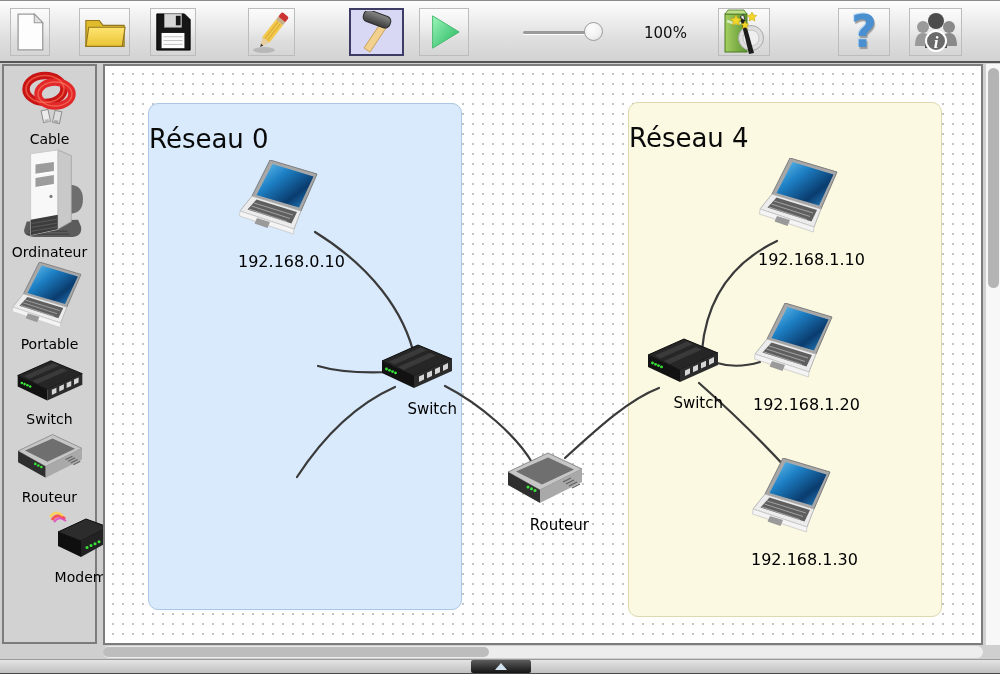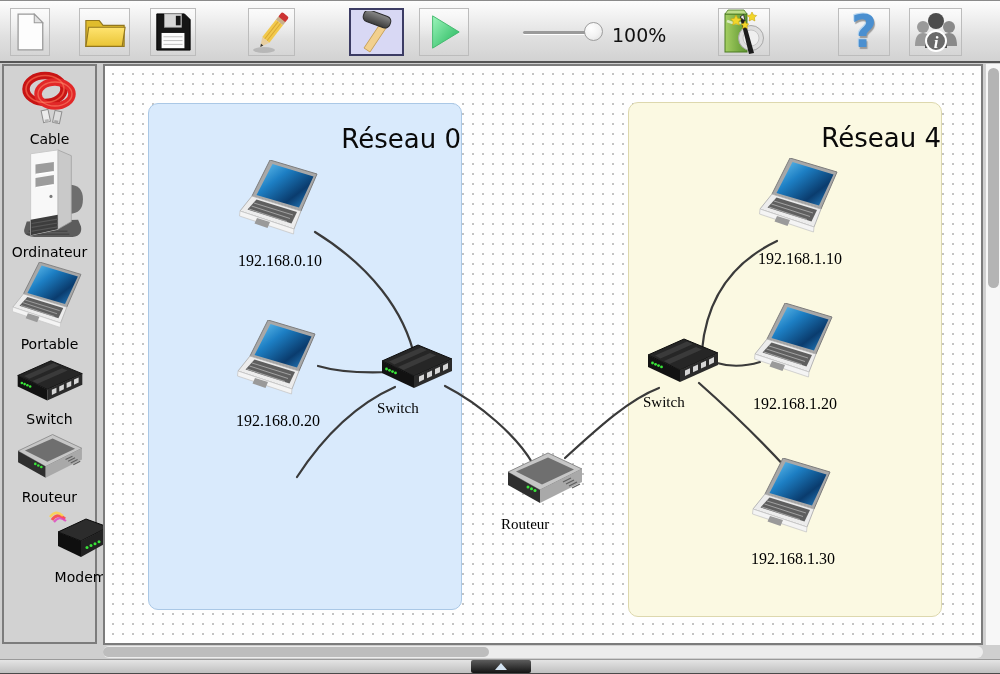--- a/index.html
+++ b/index.html
@@ -12,41 +12,41 @@
     border-top:1px solid #8a8a8a;border-bottom:2px solid #565656;box-sizing:content-box;}
   .tool-btn{position:absolute;top:7px;height:48px;border:1px solid #bcbcbc;
     background:linear-gradient(180deg,rgba(255,255,255,.55),rgba(255,255,255,0) 70%);
     display:flex;align-items:center;justify-content:center;box-sizing:border-box;cursor:pointer;}
   .tool-btn.selected{background:#d8d8f4;border:2px solid #3c3c64;}
   .zoom-groove{position:absolute;left:523px;top:30px;width:70px;height:3px;
     background:#9a9a9a;border-radius:2px;box-shadow:0 1px 0 #ffffff;}
   .zoom-thumb{position:absolute;left:584px;top:21px;width:19px;height:19px;border-radius:50%;
     background:radial-gradient(circle at 35% 30%,#ffffff 0%,#f2f2f2 55%,#dcdcdc 100%);
     border:1px solid #9e9e9e;box-sizing:border-box;cursor:pointer;}
-  .zoom-label{position:absolute;left:612px;top:23px;font-size:19px;color:#111;}
+  .zoom-label{position:absolute;left:644px;top:23px;font-size:15px;color:#111;}
   .help-glyph{font-size:44px;font-weight:bold;color:#4a8fd0;line-height:44px;
     text-shadow:1px 2px 1px #9a9a9a, -1px -1px 0 #bcd8f0;}
 
   
   .sidebar{position:absolute;left:2px;top:64px;width:95px;height:580px;
     background:#d2d2d2;border:2px solid #7c7c7c;box-sizing:border-box;}
   .pal-item{position:absolute;left:0;width:100%;text-align:center;cursor:pointer;}
   .pal-label{font-size:14px;color:#000;margin-top:1px;}
 
   
   .canvas{position:absolute;left:103px;top:64px;width:880px;height:581px;
     box-sizing:border-box;border:2px solid #7c7c7c;background-color:#ffffff;
     background-image:radial-gradient(circle,#c4c4c4 1px,transparent 1.3px);
     background-size:10px 10px;background-position:3px 3px;overflow:hidden;}
   .net-box{position:absolute;border-radius:10px;z-index:0;}
   .net-box.blue{left:43px;top:37px;width:312px;height:505px;background:#d9eafc;border:1px solid #aac8e6;}
   .net-box.yellow{left:523px;top:36px;width:312px;height:513px;background:#fbf9e2;border:1px solid #ddd8ae;}
-  .net-title{text-align:right;margin-top:20px;font-size:26px;color:#0a0a0a;}
+  .net-title{text-align:left;margin-top:20px;font-size:26px;color:#0a0a0a;}
   .cables{position:absolute;left:0;top:0;z-index:1;}
-  .device{position:absolute;z-index:2;text-align:left;font-family:Liberation Serif, serif;}
+  .device{position:absolute;z-index:2;text-align:right;}
   .dev-label{font-size:16px;color:#000;margin-top:10px;}
   .dev-label.tight{margin-top:2px;font-size:15px;}
 
   
   .vscroll{position:absolute;left:985px;top:64px;width:15px;height:581px;
     background:#f7f7f7;border-left:1px solid #d2d2d2;}
   .vthumb{position:absolute;left:2px;top:4px;width:11px;height:220px;background:#b4b4b4;border-radius:6px;}
   .hscroll{position:absolute;left:103px;top:646px;width:880px;height:12px;background:#ededed;border-radius:6px;}
   .hthumb{position:absolute;left:0;top:1px;width:386px;height:10px;background:#bdbdbd;border-radius:6px;}
   .bottombar{position:absolute;left:0;top:659px;width:1000px;height:15px;
@@ -312,26 +312,20 @@
         <path d="M594,317 C620,340 650,368 683,404"></path>
       </g>
     </svg>
 
     <div class="device" style="left:133px;top:94px;width:88px;">
       <svg width="88" height="78">
           <use href="#laptop"></use>
         </svg>
       <div class="dev-label">192.168.0.10</div>
     </div>
-    <div class="device" style="left:131px;top:254px;width:88px;">
-      <svg width="88" height="78">
-          <use href="#laptop"></use>
-        </svg>
-      <div class="dev-label">192.168.0.20</div>
-    </div>
     <div class="device" style="left:272px;top:276px;width:80px;">
       <svg width="80" height="52">
           <use href="#nswitch"></use>
         </svg>
       <div class="dev-label tight">Switch</div>
     </div>
 
     <div class="device" style="left:396px;top:382px;width:88px;">
       <svg width="88" height="62">
           <use href="#router"></use>

